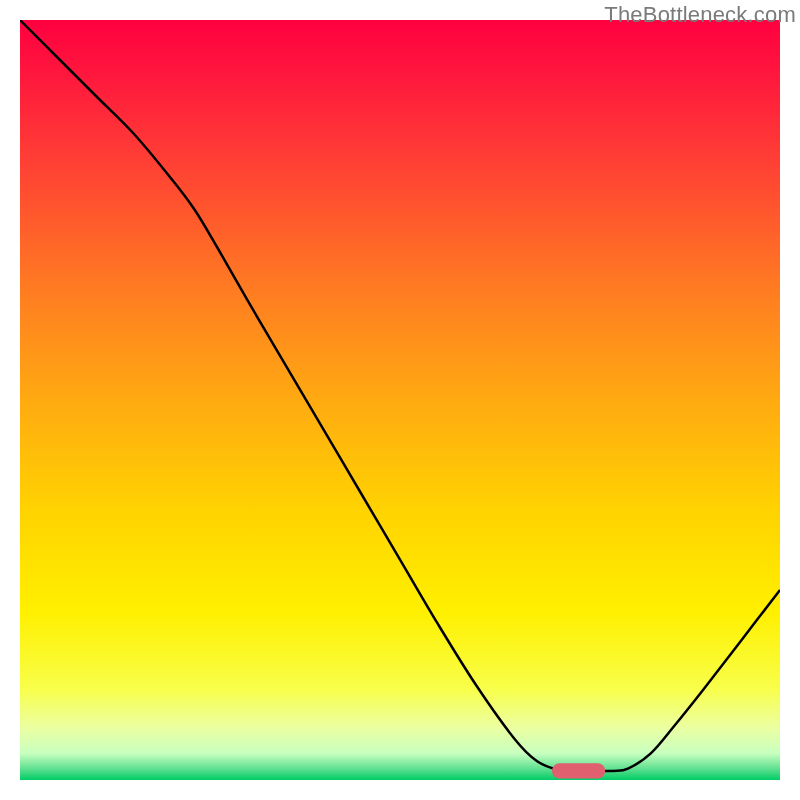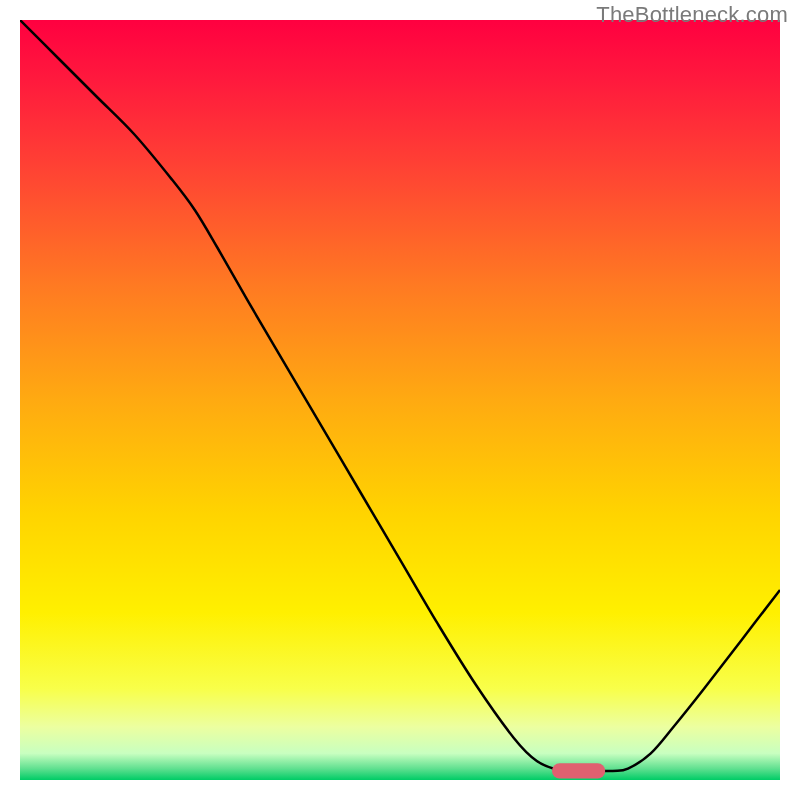--- a/index.html
+++ b/index.html
@@ -8,21 +8,21 @@
     width: 800px;
     height: 800px;
     font-family: Arial, Helvetica, sans-serif;
     background: #ffffff;
     position: relative;
     overflow: hidden;
   }
   .watermark {
     position: absolute;
     top: 2px;
-    right: 12px;
+    right: 4px;
     font-size: 22px;
     font-weight: 400;
     color: #7a7a7a;
     letter-spacing: 0.2px;
     z-index: 10;
   }
   .plot-container {
     position: absolute;
     left: 20px;
     top: 20px;

